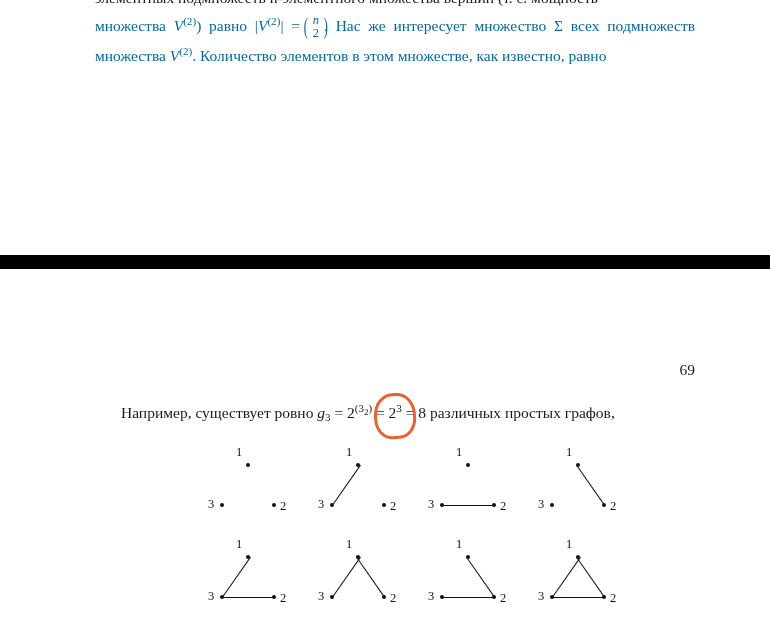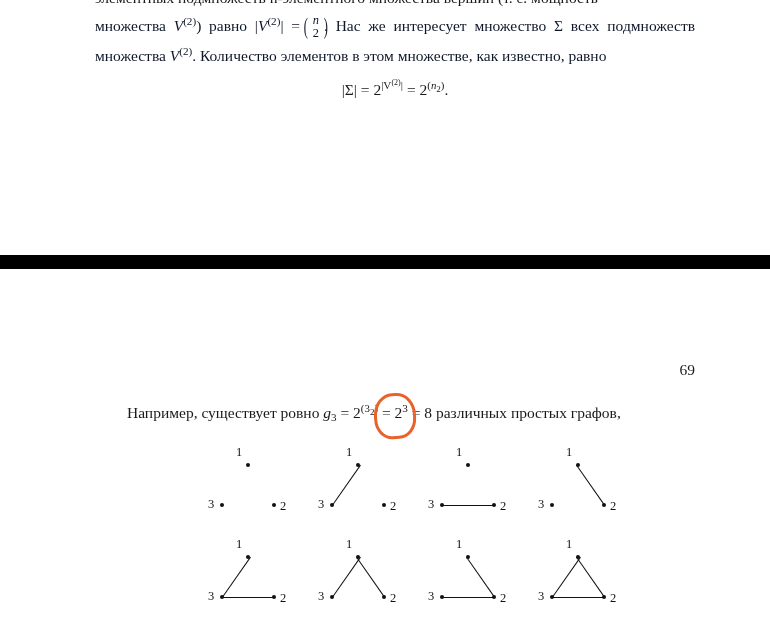--- a/index.html
+++ b/index.html
@@ -28,21 +28,21 @@
     left: 0; top: 0;
     width: 770px;
     height: 250px;
     background: #ffffff;
   }
   .para {
     position: absolute;
     font-size: 15.5px;
     line-height: 23px;
     text-align: justify;
-    color: #0f172a;
+    color: #0369a1;
   }
   .cut-line {
     position: absolute;
     left: 95px;
     top: 0px;
     width: 600px;
     height: 12px;
     overflow: hidden;
     font-size: 15.5px;
     color: #1b1b1b;
@@ -93,21 +93,21 @@
     font-style: italic;
     color: #1b1b1b;
   }
   .run-head .pnum {
     float: right;
     font-style: normal;
     font-size: 15.5px;
   }
   .p3 {
     position: absolute;
-    left: 101px;
+    left: 95px;
     top: 128px;
     width: 600px;
     font-size: 15.5px;
     line-height: 23px;
     text-align: justify;
   }
   .indent { display: inline-block; width: 26px; }
 
   
   .ital { font-style: italic; }
@@ -191,23 +191,20 @@
   <div class="top-frag">
 
     <div class="cut-line">
       <span>элементных подмножеств n-элементного множества вершин (т. е. мощность</span>
     </div>
 
     <div class="para p1">
       <span>множества </span><span class="ital">V</span><span class="sup">(2)</span><span>) равно |</span><span class="ital">V</span><span class="sup">(2)</span><span>| = </span><span class="binom"><span class="paren-l">(</span><span class="inner"><span class="ital">n</span><br><span>2</span></span><span class="paren-r">)</span></span><span>. Нас же интересует множество </span><span>Σ</span><span> всех подмножеств множества </span><span class="ital">V</span><span class="sup">(2)</span><span>. Количество элементов в этом множестве, как известно, равно</span>
     </div>
 
-    <div class="formula-center f1">
-      <span>|Σ| = 2</span><span class="sup"><span>|V</span><span class="sup">(2)</span><span>|</span></span><span> = 2</span><span class="binomsup">(<span class="ital">n</span><sub style="font-style:normal">2</sub>)</span><span>.</span>
-    </div>
 
   </div>
 
   <div class="band"></div>
 
   <div class="bottom-page">
 
     <div class="run-head">
       <span class="pnum">69</span>
     </div>

